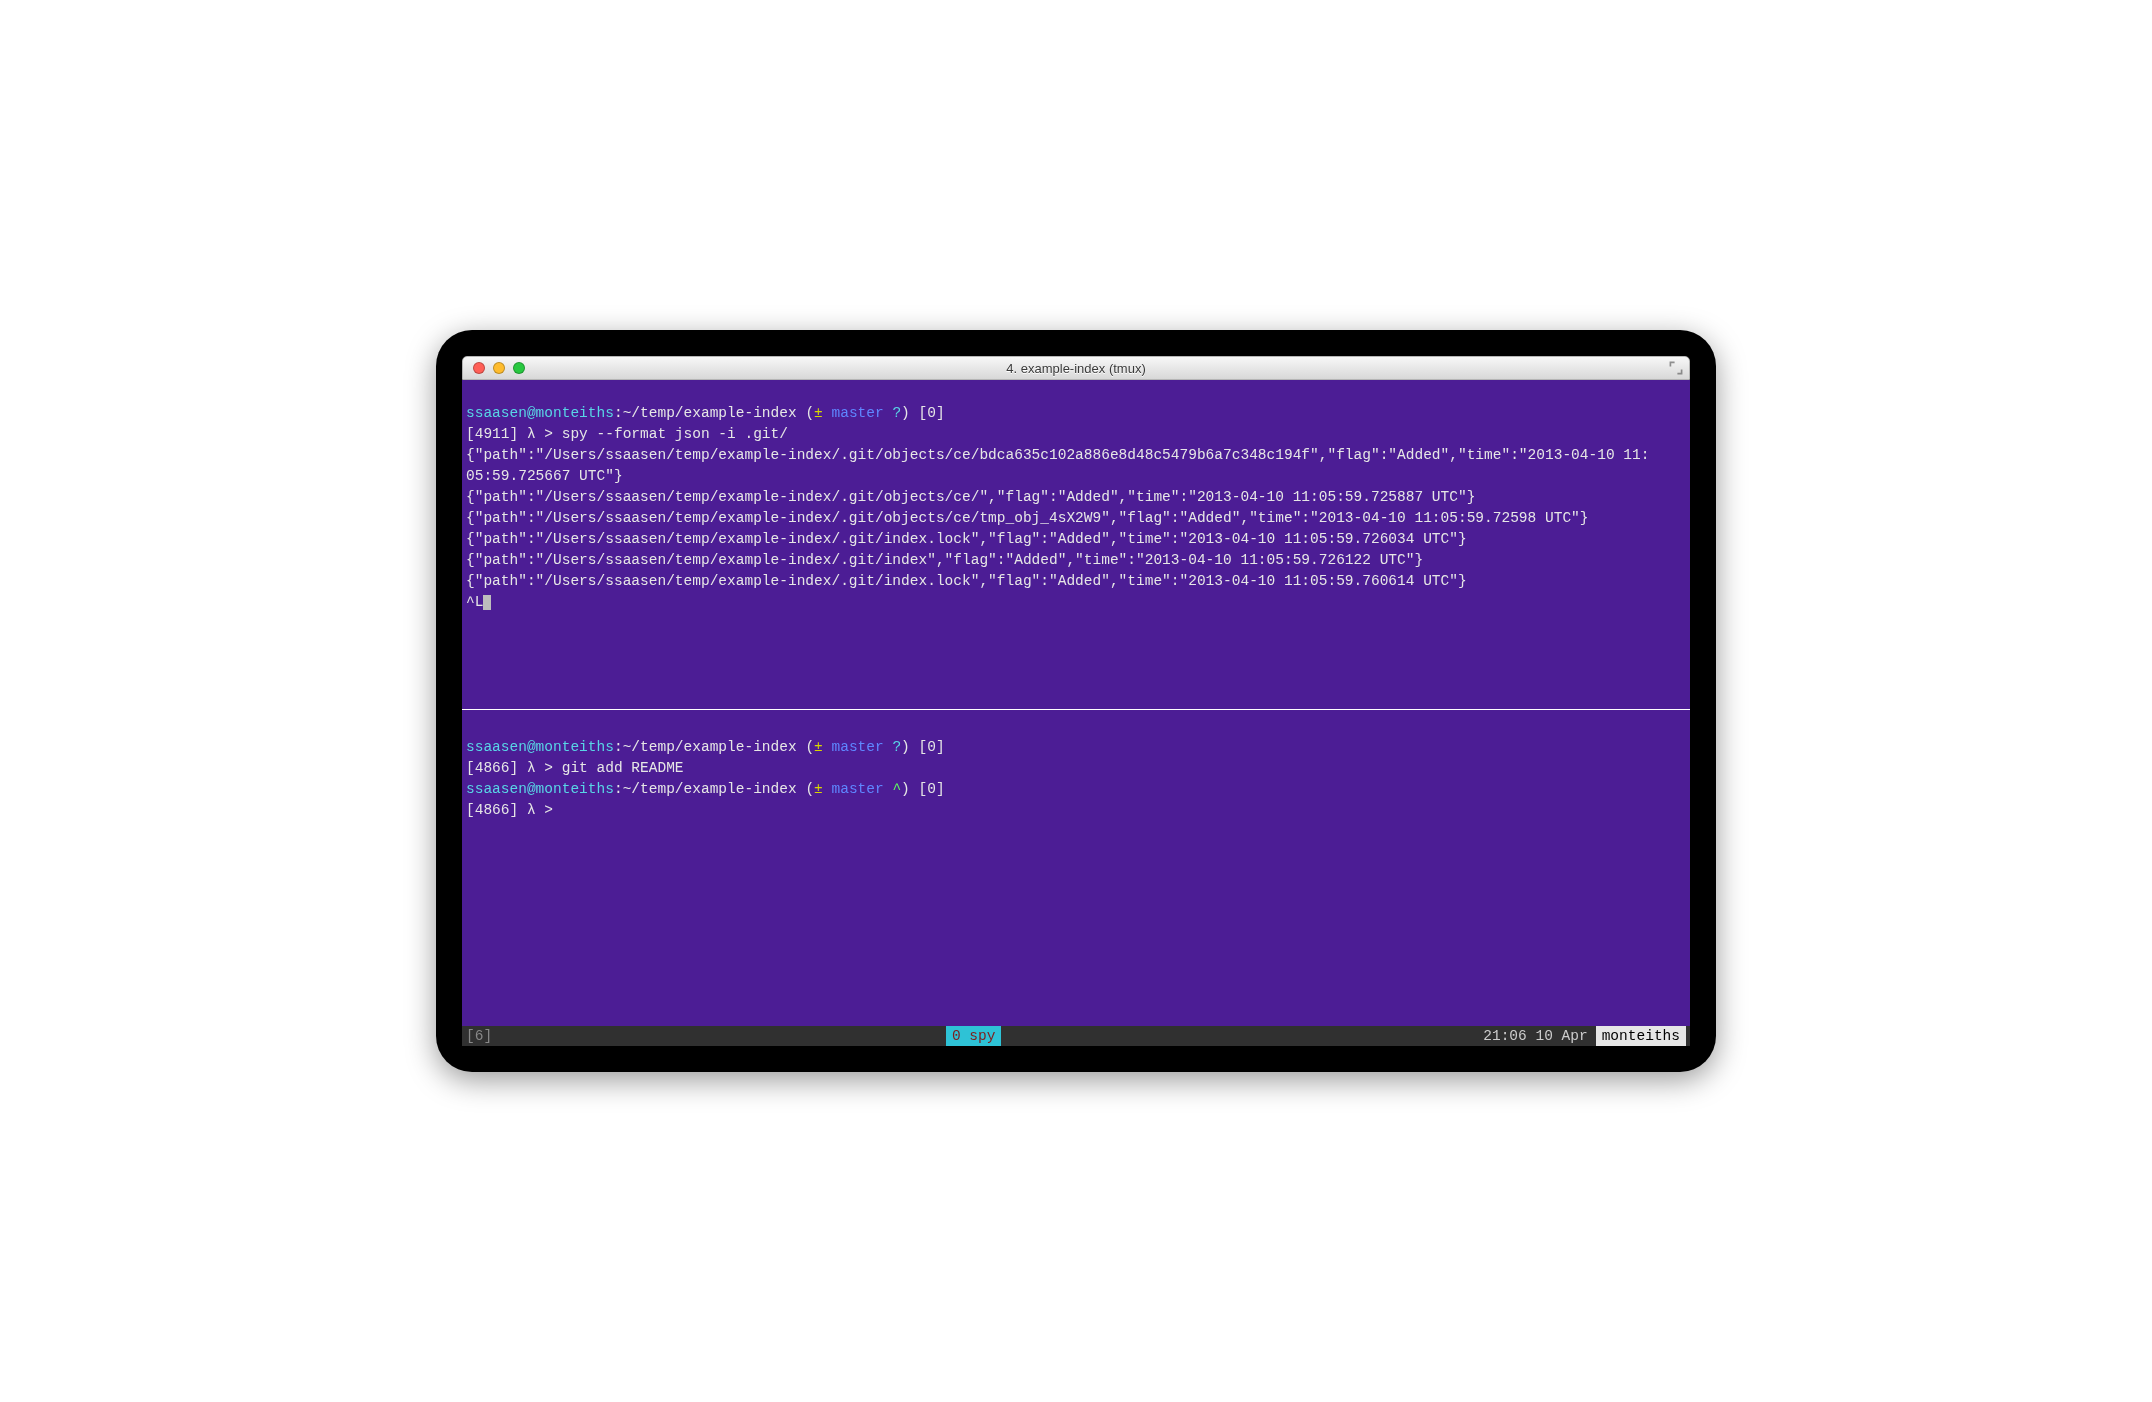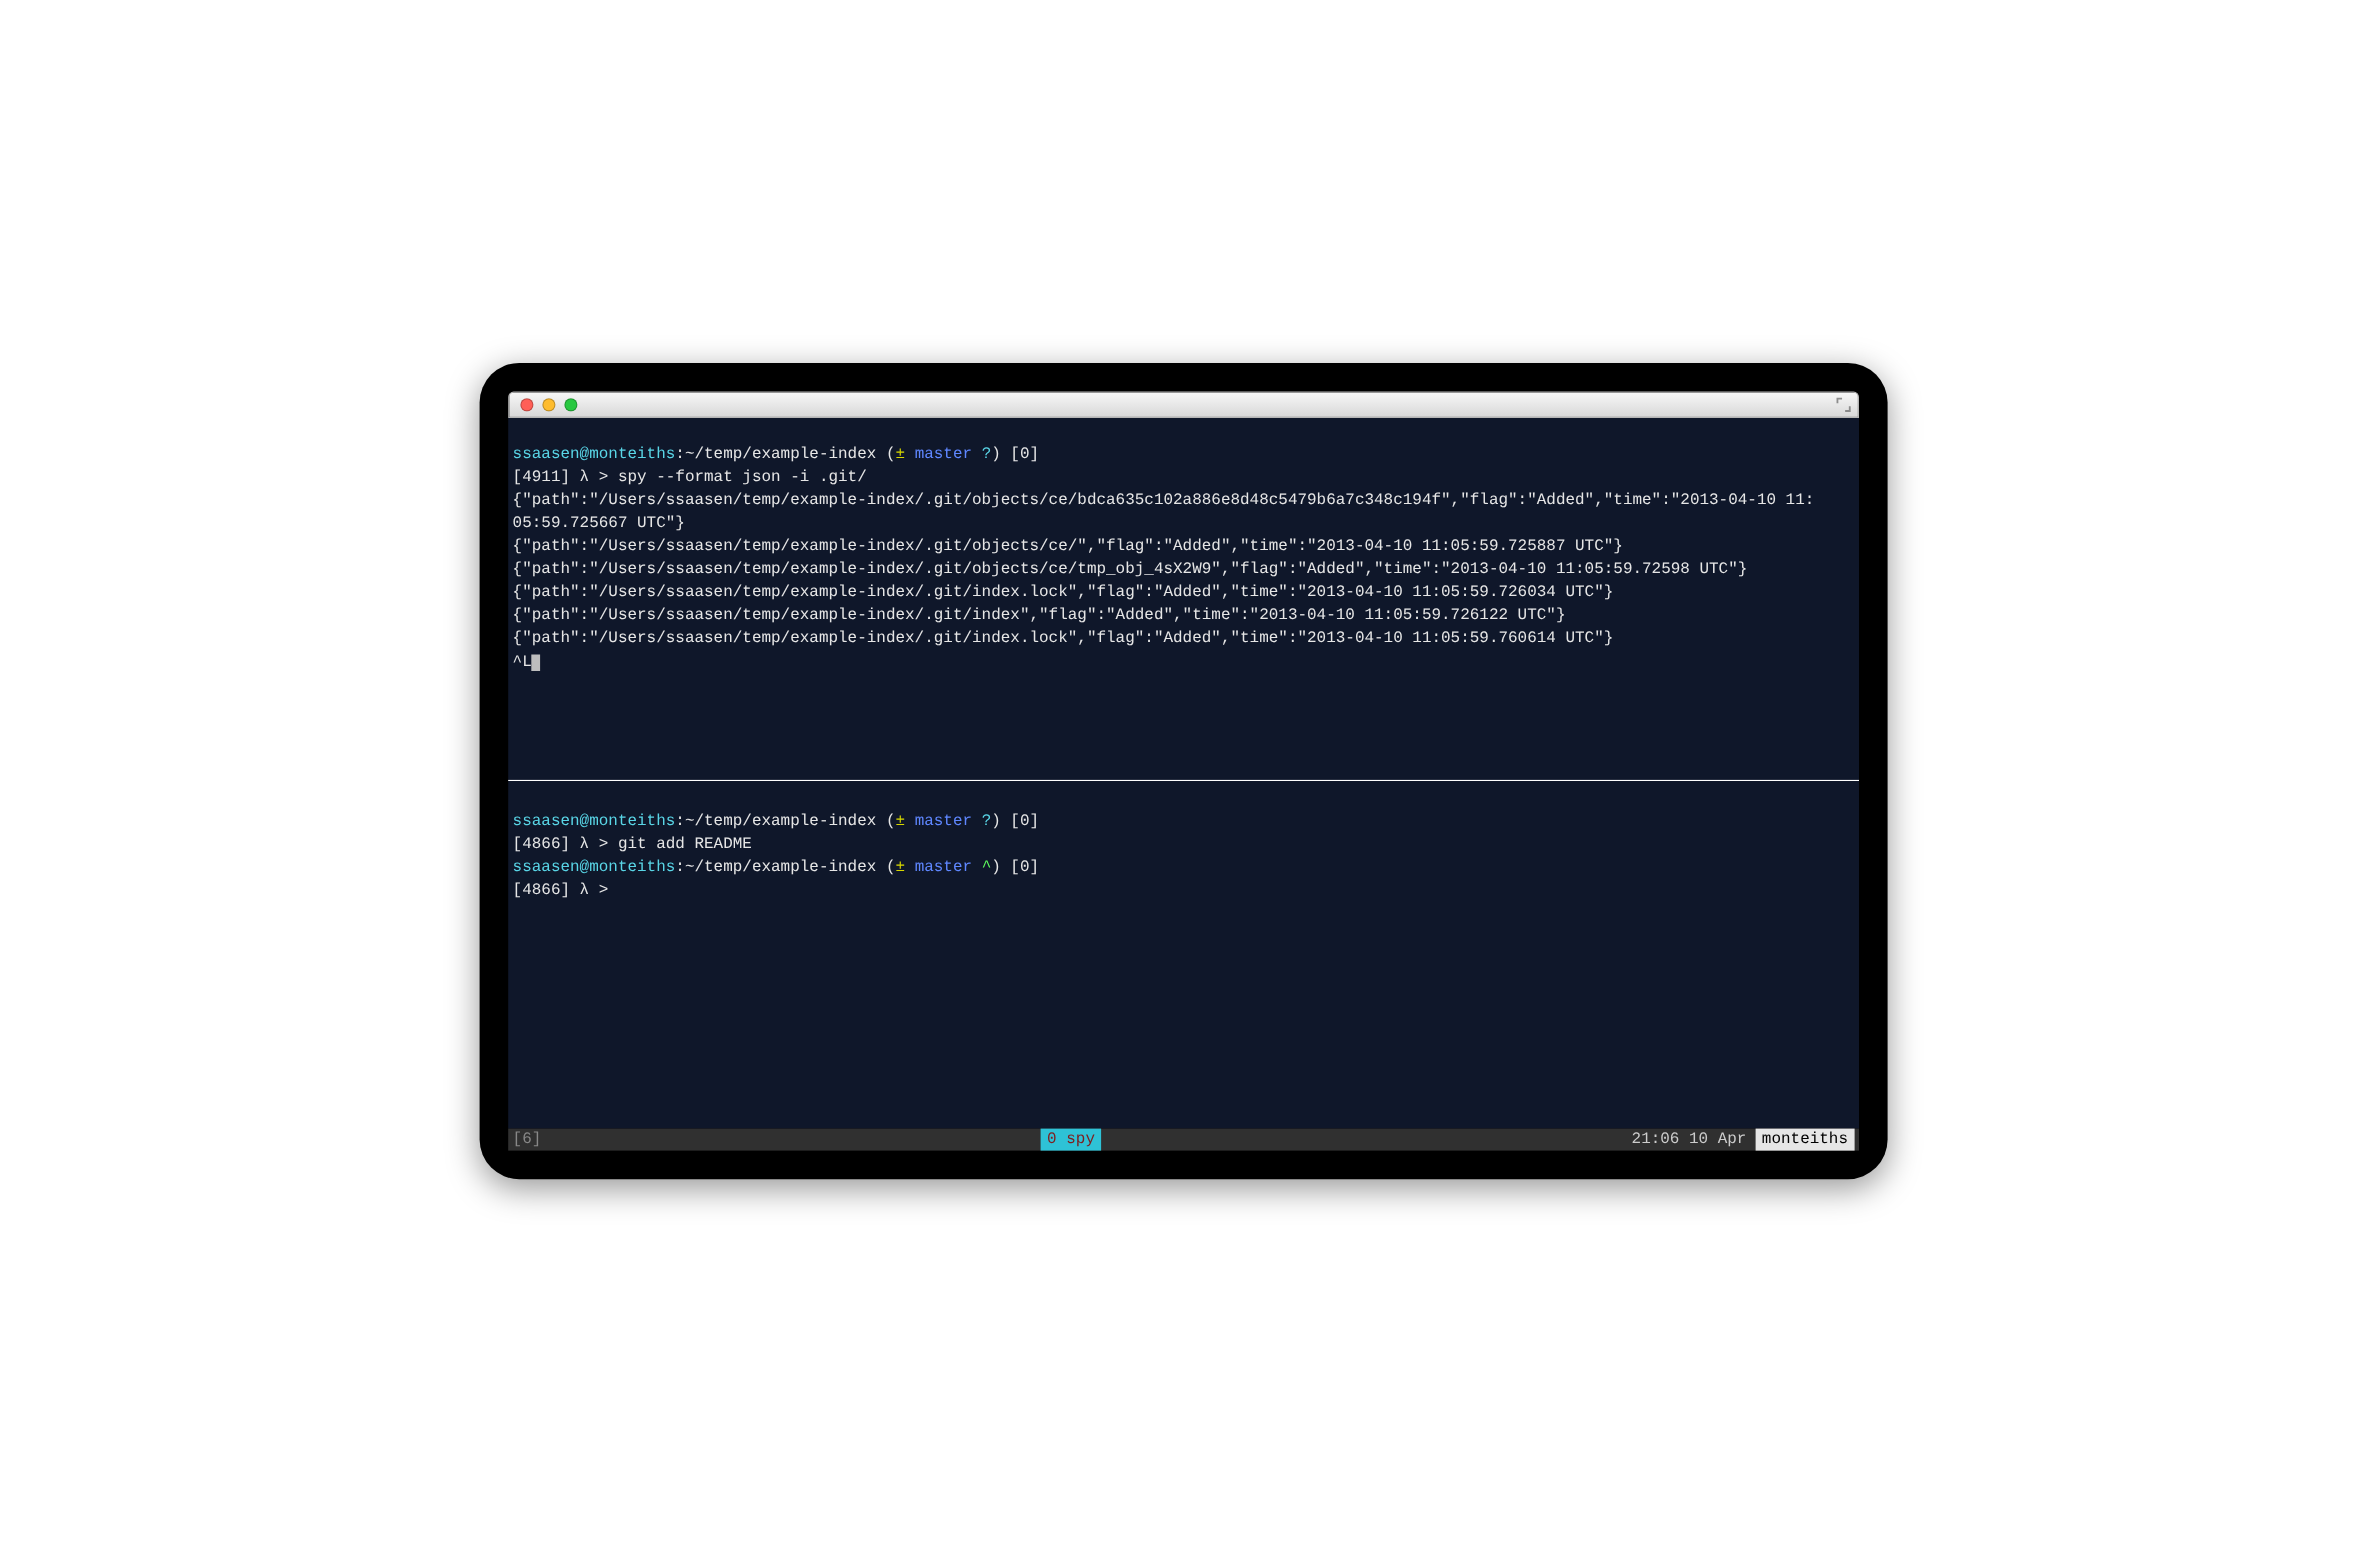--- a/index.html
+++ b/index.html
@@ -45,21 +45,21 @@
   }
   .expand-icon {
     position: absolute;
     right: 6px;
     top: 4px;
     width: 14px; height: 14px;
     opacity: .7;
   }
   .expand-icon svg { width: 14px; height: 14px; }
   .term {
-    background: #0f172a;
+    background: #4c1d95;
     color: #e6e6e6;
     font-size: 14.5px;
     line-height: 1.45;
     white-space: pre;
     padding: 2px 4px 15px 4px;
     border-bottom: none;
     overflow: hidden;
   }
   .pane-top {
     border-bottom: 1px solid #fff;
@@ -110,20 +110,21 @@
 <body>
 
 <div class="window">
 
   <div class="titlebar">
     <div class="traffic">
       <div class="tl red"></div>
       <div class="tl yel"></div>
       <div class="tl grn"></div>
     </div>
+    <div class="wtitle">4. example-index (tmux)</div>
     <div class="expand-icon">
       <svg viewBox="0 0 10 10">
           <path d="M1 4 L1 1 L4 1 M6 9 L9 9 L9 6" stroke="#666" stroke-width="1.2" fill="none"></path>
         </svg>
     </div>
   </div>
 
   <div class="term pane-top">
 <span class="c-cyan">ssaasen@monteiths</span><span>:~/temp/example-index </span><span>(</span><span class="c-yellow">±</span><span class="c-blue"> master </span><span class="c-cyan">?</span><span>)</span><span> [0]</span>
 <span>[4911] λ &gt; </span><span>spy --format json -i .git/</span>

